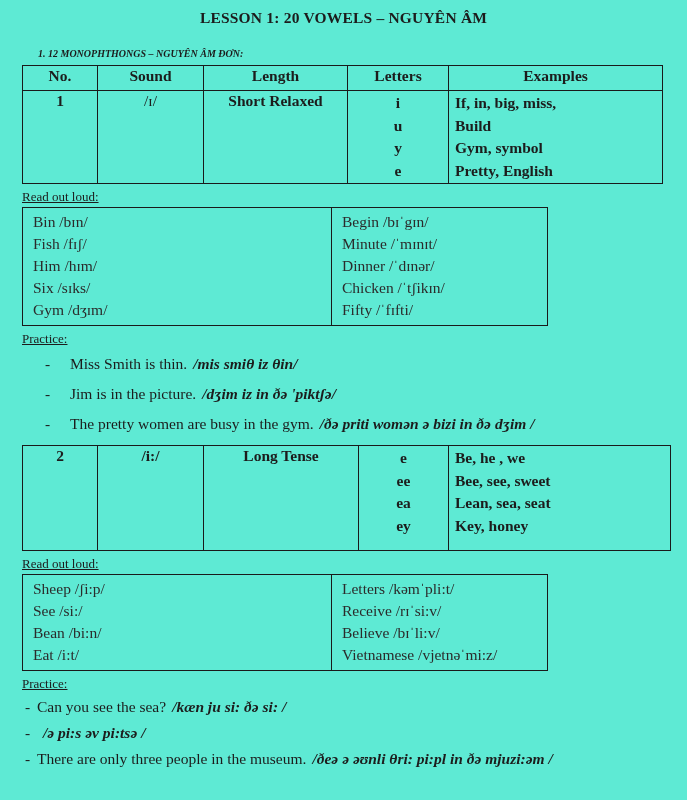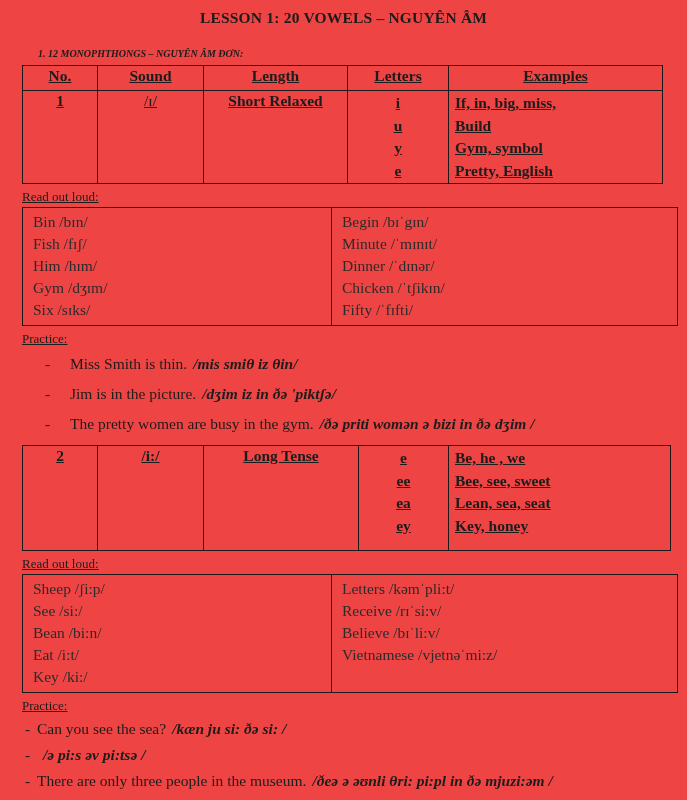--- a/index.html
+++ b/index.html
@@ -2,49 +2,49 @@
 <html><head>
 <meta charset="utf-8">
 <style>
   html, body { margin:0; padding:0; }
   body {
     width:687px; height:800px; background:#ffffff;
     font-family:"Liberation Serif","DejaVu Serif",serif;
     color:#1c1c1c; font-size:15.5px;
     overflow:hidden;
   }
-  .page { position:relative; width:687px; height:800px; background:#ef4444; }
+  .page { position:relative; width:687px; height:800px; background:#5eead4; }
 
   .doc-title {
     text-align:center; padding-top:9px;
     font-weight:bold; font-size:15.5px; letter-spacing:.2px;
   }
   .section-heading {
     margin:21px 0 0 38px;
     font-weight:bold; font-style:italic; font-size:10px;
   }
 
   table.vowel {
-    margin-left:22px; border-collapse:collapse; table-layout:fixed;text-decoration:underline;
+    margin-left:22px; border-collapse:collapse; table-layout:fixed;
   }
   table.vowel th, table.vowel td {
     border:1.6px solid #1a1a1a; padding:1px 6px;
     vertical-align:top; font-size:15.5px;
   }
   table.vowel th { text-align:center; font-weight:bold; height:22px; }
   .cell-center { text-align:center; }
   .cell-bold { font-weight:bold; }
   .stack div { line-height:22.5px; }
   .sound-cell { font-weight:normal; }
 
   .read-label, .practice-label {
     margin:5px 0 2px 22px; text-decoration:underline; font-size:13px;
   }
   .read-table {
-    margin-left:22px; width:656px; display:flex;
+    margin-left:22px; width:526px; display:flex;
     border:1.6px solid #1a1a1a; box-sizing:border-box;
   }
   .read-cell { padding:3px 10px 4px 10px; box-sizing:border-box; }
   .read-cell div { line-height:22px; color:#2b2b2b; }
   .read-cell.left  { width:308px; }
   .read-cell.right { flex:1; border-left:1.6px solid #1a1a1a; }
 
   .practice1 .p-item { display:flex; line-height:30px; }
   .practice1 .dash { margin-left:45px; width:25px; }
   .practice2 .p-item { display:flex; line-height:26px; margin-left:25px; }
@@ -102,22 +102,22 @@
   </tbody>
     </table>
 
   <div class="read-label">Read out loud:</div>
 
   <div class="read-table">
     <div class="read-cell left">
       <div>Bin /bɪn/</div>
       <div>Fish /fɪʃ/</div>
       <div>Him /hɪm/</div>
+      <div>Six /sɪks/</div>
       <div>Gym /dʒɪm/</div>
-      <div>Six /sɪks/</div>
     </div>
     <div class="read-cell right">
       <div>Begin /bɪˈgɪn/</div>
       <div>Minute /ˈmɪnɪt/</div>
       <div>Dinner /ˈdɪnər/</div>
       <div>Chicken /ˈtʃikɪn/</div>
       <div>Fifty /ˈfɪfti/</div>
     </div>
   </div>
 
@@ -171,21 +171,20 @@
     </table>
 
   <div class="read-label">Read out loud:</div>
 
   <div class="read-table">
     <div class="read-cell left">
       <div>Sheep /ʃi:p/</div>
       <div>See /si:/</div>
       <div>Bean /bi:n/</div>
       <div>Eat /i:t/</div>
-      <div>Key /ki:/</div>
     </div>
     <div class="read-cell right">
       <div>Letters /kəmˈpli:t/</div>
       <div>Receive /rɪˈsi:v/</div>
       <div>Believe /bɪˈli:v/</div>
       <div>Vietnamese /vjetnəˈmi:z/</div>
     </div>
   </div>
 
   <div class="practice-label">Practice:</div>

